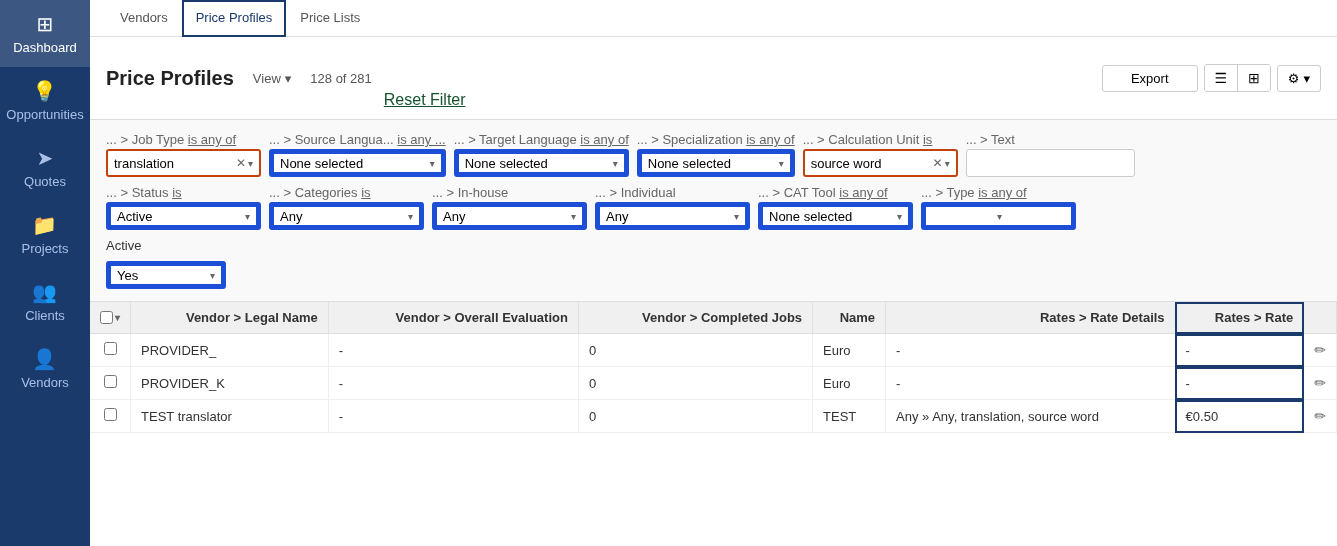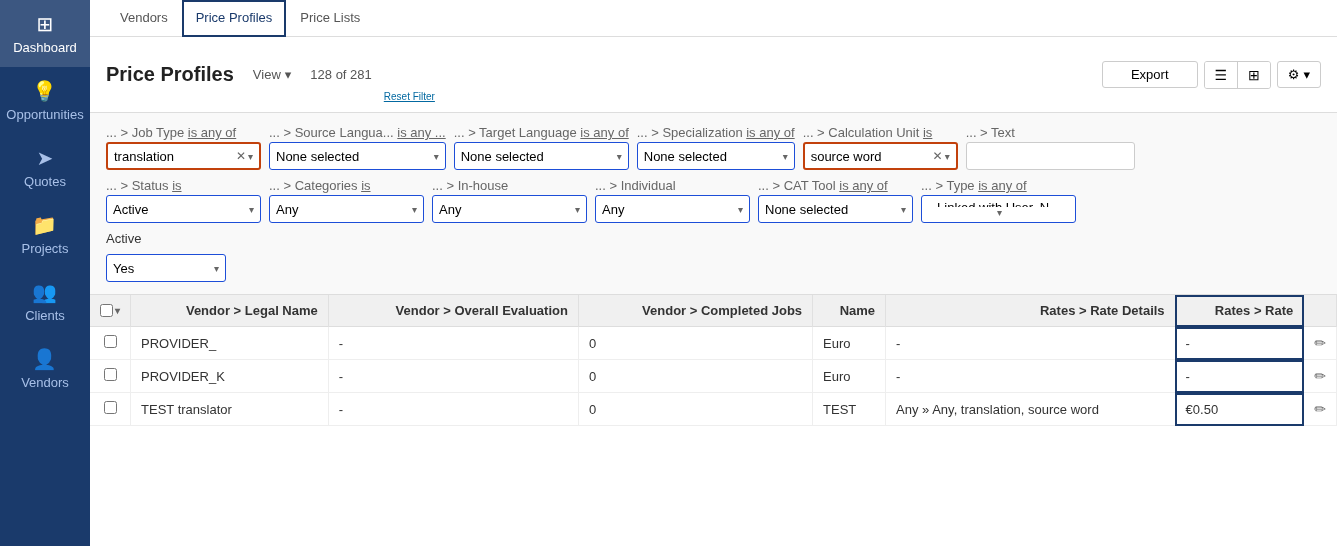--- a/index.html
+++ b/index.html
@@ -81,24 +81,24 @@
       gap: 4px;
       cursor: pointer;
       color: #555;
       font-size: 13px;
       padding: 3px 6px;
       border: 1px solid transparent;
       border-radius: 3px;
     }
     .record-count { color: #555; font-size: 13px; }
     .reset-filter {
-      color: #0369a1;
+      color: #14532d;
       text-decoration: underline;
       cursor: pointer;
-      font-size: 10px;
+      font-size: 16px;
       margin-top: 44px;
     }
     .header-actions {
       margin-left: auto;
       display: flex;
       align-items: center;
       gap: 6px;
     }
     .export-btn {
       padding: 5px 28px;
@@ -155,21 +155,21 @@
     }
     .filter-label {
       font-size: 11px;
       color: #666;
       white-space: nowrap;
       overflow: hidden;
       text-overflow: ellipsis;
     }
     .filter-label span.underline { text-decoration: underline; }
     .filter-select {
-      border: 1px solid #1d4ed8;
+      border: 5px solid #1d4ed8;
       border-radius: 3px;
       padding: 4px 6px;
       background: #fff;
       font-size: 12px;
       cursor: pointer;
       display: flex;
       align-items: center;
       justify-content: space-between;
       min-width: 150px;
       height: 28px;

